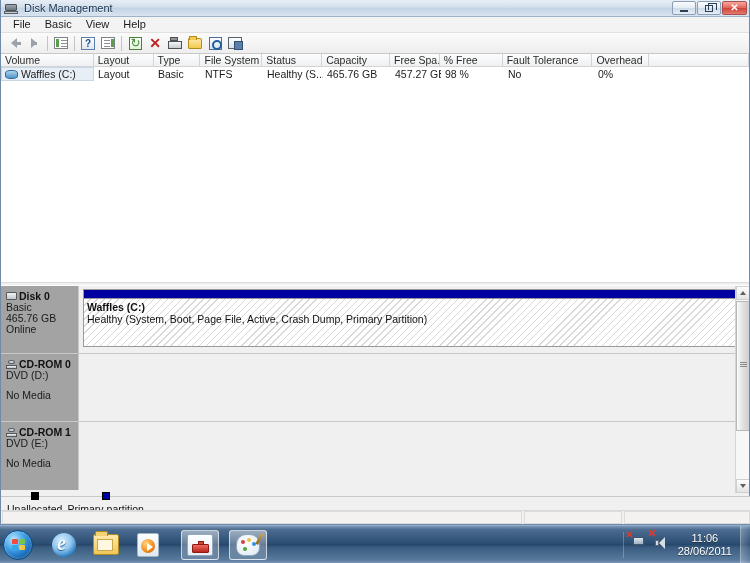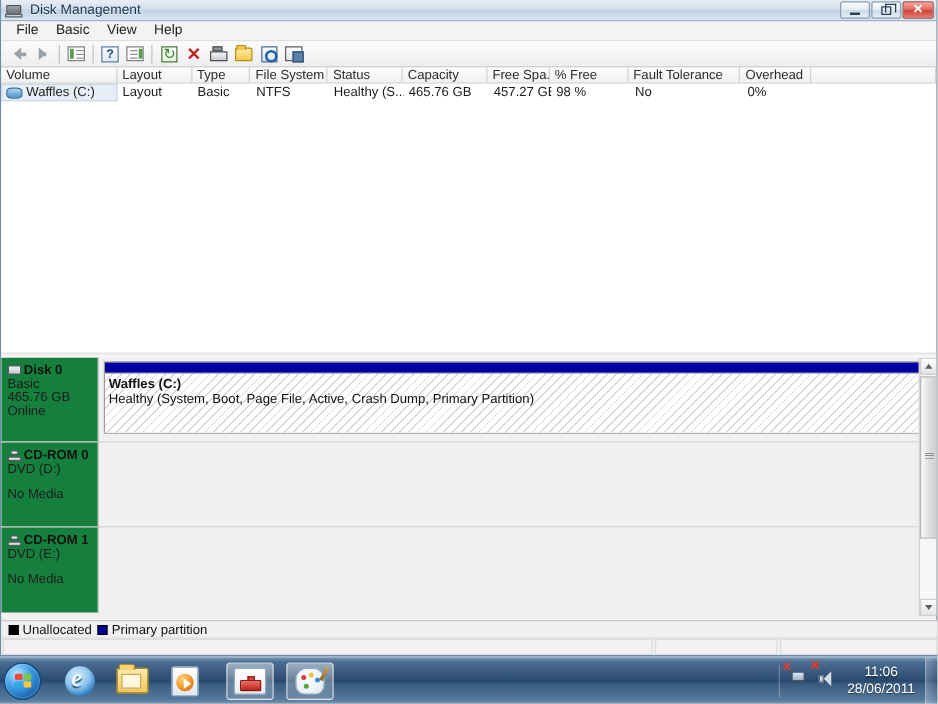--- a/index.html
+++ b/index.html
@@ -113,21 +113,21 @@
   }
   .drive-ic { width: 13px; height: 9px; background: linear-gradient(to bottom,#aed5f0,#4f93c8);
      border: 1px solid #2f6c9c; border-radius: 5px / 3px; flex: none;}
 
   .splitter { height: 4px; background: #f0f0f0; border-top: 1px solid #dcdcdc; border-bottom: 1px solid #ffffff;}
 
   
   .graph-wrap { position: relative; height: 207px; background: #f0f0f0; overflow: hidden; }
   .disk-row { display: flex; height: 68px; border-bottom: 1px solid #c8c8c8; }
   .disk-info {
-    width: 78px; flex: none; background: #15803d;
+    width: 78px; flex: none; background: #a3a3a3;
     border-right: 1px solid #c8c8c8; padding: 4px 4px 0 5px;
   }
   .disk-title { font-size: 10.5px; font-weight: bold; color: #111; display:flex; align-items:center; gap:2px;}
   .disk-sub { font-size: 10.5px; color: #1b1b1b; line-height: 11px; }
   .disk-sub.gap { margin-top: 9px; }
   .hd-ic { width: 11px; height: 8px; background: linear-gradient(#f2f2f2,#c4c8cc); border: 1px solid #53595e; border-radius:1px; flex:none;}
   .cd-ic { width: 11px; height: 9px; position: relative; flex:none; }
   .cd-ic .cd-b { position:absolute; left:0; bottom:0; width:11px; height:4px; background:linear-gradient(#f0f0f0,#bcc0c4); border:1px solid #53595e;}
   .cd-ic .cd-d { position:absolute; left:2px; top:0px; width:7px; height:4px; background:#d8dce0; border:1px solid #53595e; border-radius:50%;}
 
@@ -162,21 +162,21 @@
   .gs-thumb .grip { position:absolute; left:3px; top: 60px; width: 7px; height: 5px;
      background: repeating-linear-gradient(to bottom,#8a8a8a 0,#8a8a8a 1px,transparent 1px,transparent 2px);}
   .gs-track { position:absolute; left:0; top:14px; width:14px; bottom:14px; background:#f7f7f7; }
 
   
   .legend {
     position: absolute; left: 0; bottom: 14px; width: 750px; height: 14px;
     background: #f0f0f0; display: flex; align-items: center; padding-left: 6px; gap: 5px;
     border-top: 1px solid #c8c8c8;
   }
-  .lg-item { display: flex; align-items: center; gap: 3px; font-size: 10.5px; color: #111; }
+  .lg-item { display: flex; align-items: center; gap: 3px; font-size: 10.5px; color: #111; flex-direction: column; }
   .lg-sw { width: 8px; height: 8px; border: 1px solid #000; }
 
   
   .statusbar {
     position: absolute; left: 0; bottom: 0; width: 750px; height: 14px;
     background: #f0f0f0; display: flex; border-top: 1px solid #d8d8d8;
   }
   .sb-pane { height: 13px; background: #f4f2f0; border: 1px solid #dcdcdc; margin: 0 1px; }
 
   

